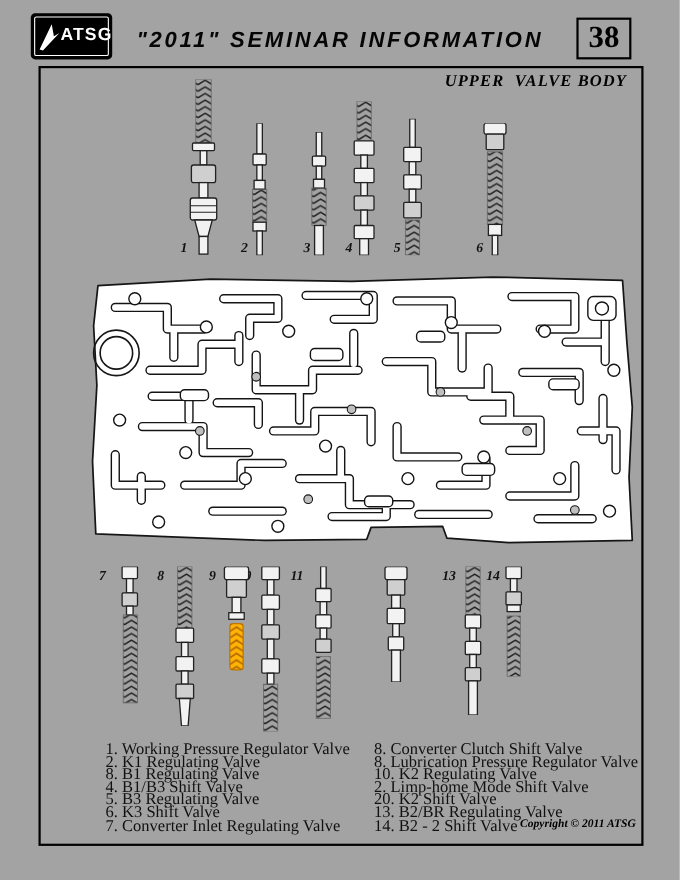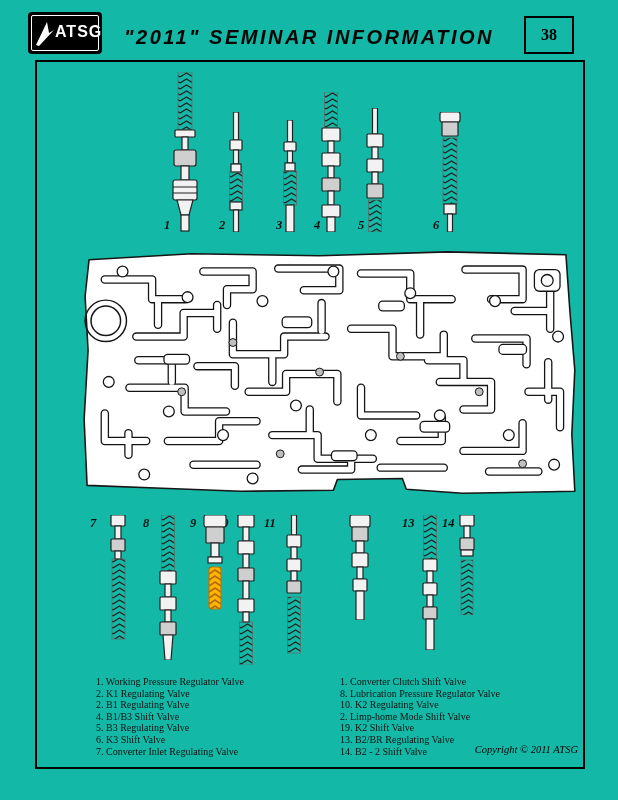--- a/index.html
+++ b/index.html
@@ -1,29 +1,29 @@
 <!DOCTYPE html>
 <html><head>
 <meta charset="utf-8">
 <style>
   html,body{margin:0;padding:0;background:#e8e8e8;}
-  .page{position:relative;width:618px;height:800px;background:#14b8a6;margin:0 auto;
+  .page{position:relative;width:618px;height:800px;background:#a3a3a3;margin:0 auto;
         font-family:"Liberation Serif",serif;overflow:hidden;}
   
   .logo{position:absolute;left:28px;top:12px;width:74px;height:42px;background:#000;border-radius:4px;}
   .logo-inner{position:absolute;inset:3px;border:1.5px solid #fff;border-radius:2px;}
   .logo-arrow{position:absolute;left:7px;top:8px;}
   .logo-text{position:absolute;left:27px;top:11px;color:#fff;font-family:"Liberation Sans",sans-serif;
              font-weight:bold;font-size:16px;letter-spacing:1px;}
   .title{position:absolute;left:0;right:0;top:26px;text-align:center;
          font-family:"Liberation Sans",sans-serif;font-weight:800;font-style:italic;
          font-size:20px;letter-spacing:2.5px;color:#050505;}
   .pagenum{position:absolute;left:524px;top:16px;width:46px;height:34px;border:2.5px solid #000;
            display:flex;align-items:center;justify-content:center;
-           font-weight:bold;font-size:16px;}
+           font-weight:bold;font-size:28px;}
   
   .main-box{position:absolute;left:35px;top:60px;width:546px;height:705px;border:2px solid #000;}
   .diagram-title{position:absolute;left:0;right:48px;top:66px;text-align:right;
                  font-weight:bold;font-style:italic;font-size:15px;letter-spacing:1px;white-space:pre;}
   
   .num{position:absolute;font-style:italic;font-weight:bold;font-size:12.5px;color:#111;}
   
   .assembly{position:absolute;}
   .vp{fill:#f2f2f2;stroke:#222;stroke-width:1.2;}
   .vpd{fill:#cfcfcf;stroke:#222;stroke-width:1.2;}
@@ -34,25 +34,25 @@
   
   .vbody{position:absolute;left:72px;top:242px;}
   .outline{fill:#fff;stroke:#161616;stroke-width:1.6;stroke-linejoin:round;}
   .ch{stroke:#141414;stroke-width:8.6;fill:none;stroke-linecap:round;stroke-linejoin:round;}
   .chw{stroke:#ffffff;stroke-width:6;fill:none;stroke-linecap:round;stroke-linejoin:round;}
   .slot{fill:#fff;stroke:#141414;stroke-width:1.3;}
   .bolt{fill:#fff;stroke:#141414;stroke-width:1.3;}
   .boltg{fill:#bfbfbf;stroke:#141414;stroke-width:1;}
   .ring{fill:none;stroke:#161616;stroke-width:1.5;}
   
-  .legend-col{position:absolute;top:676px;font-size:10px;line-height:11.6px;color:#111;}
+  .legend-col{position:absolute;top:676px;font-size:15px;line-height:11.6px;color:#111;}
   .legend-col.left{left:96px;}
   .legend-col.right{left:340px;}
   .copyright{position:absolute;left:400px;top:744px;width:178px;text-align:right;
-             font-weight:normal;font-style:italic;font-size:10.5px;}
+             font-weight:bold;font-style:italic;font-size:10.5px;}
   .footer{position:absolute;left:0;right:0;top:769px;text-align:center;font-size:16px;color:#111;}
 </style>
 </head>
 <body>
 
 <svg width="0" height="0" style="position:absolute">
   <defs>
     <pattern id="coil" width="13" height="6" patternUnits="userSpaceOnUse">
       <path d="M0 5 L6.5 1 L13 5" stroke="#222" stroke-width="1.4" fill="none"></path>
     </pattern>
@@ -68,20 +68,21 @@
     <div class="logo-inner"></div>
     <svg class="logo-arrow" width="20" height="28">
       <polygon points="1,25 12,2 14,13 19,10 4,26" fill="#fff"></polygon>
     </svg>
     <span class="logo-text">ATSG</span>
   </div>
   <div class="title">"2011" SEMINAR INFORMATION</div>
   <div class="pagenum">38</div>
 
   <div class="main-box"></div>
+  <div class="diagram-title">UPPER  VALVE BODY</div>
 
   <svg class="assembly" style="left:167px;top:72px" width="36" height="160">
     <rect class="spr" x="11" y="0" width="14" height="58"></rect>
     <rect class="vp" x="8" y="58" width="20" height="7" rx="1"></rect>
     <rect class="vp" x="15" y="65" width="6" height="13"></rect>
     <rect class="vpd" x="7" y="78" width="22" height="16" rx="2"></rect>
     <rect class="vp" x="14" y="94" width="8" height="14"></rect>
     <rect class="vp" x="6" y="108" width="24" height="20" rx="2"></rect>
     <line class="ln" x1="6" y1="115" x2="30" y2="115"></line>
     <line class="ln" x1="6" y1="121" x2="30" y2="121"></line>
@@ -331,30 +332,30 @@
     <rect class="vp" x="11" y="0" width="14" height="11" rx="1"></rect>
     <rect class="vp" x="15" y="11" width="6" height="12"></rect>
     <rect class="vpd" x="11" y="23" width="14" height="12" rx="1"></rect>
     <rect class="vp" x="12" y="35" width="12" height="6"></rect>
     <rect class="spr" x="12" y="45" width="12" height="55"></rect>
   </svg>
 
   <div class="legend-col left">
     <div>1. Working Pressure Regulator Valve</div>
     <div>2. K1 Regulating Valve</div>
-    <div>2. B1 Regulating Valve</div>
+    <div>8. B1 Regulating Valve</div>
     <div>4. B1/B3 Shift Valve</div>
     <div>5. B3 Regulating Valve</div>
     <div>6. K3 Shift Valve</div>
     <div>7. Converter Inlet Regulating Valve</div>
   </div>
   <div class="legend-col right">
-    <div>1. Converter Clutch Shift Valve</div>
+    <div>8. Converter Clutch Shift Valve</div>
     <div>8. Lubrication Pressure Regulator Valve</div>
     <div>10. K2 Regulating Valve</div>
     <div>2. Limp-home Mode Shift Valve</div>
-    <div>19. K2 Shift Valve</div>
+    <div>20. K2 Shift Valve</div>
     <div>13. B2/BR Regulating Valve</div>
     <div>14. B2 - 2 Shift Valve</div>
   </div>
   <div class="copyright">Copyright © 2011 ATSG</div>
 
 </div>
 
 </body></html>

